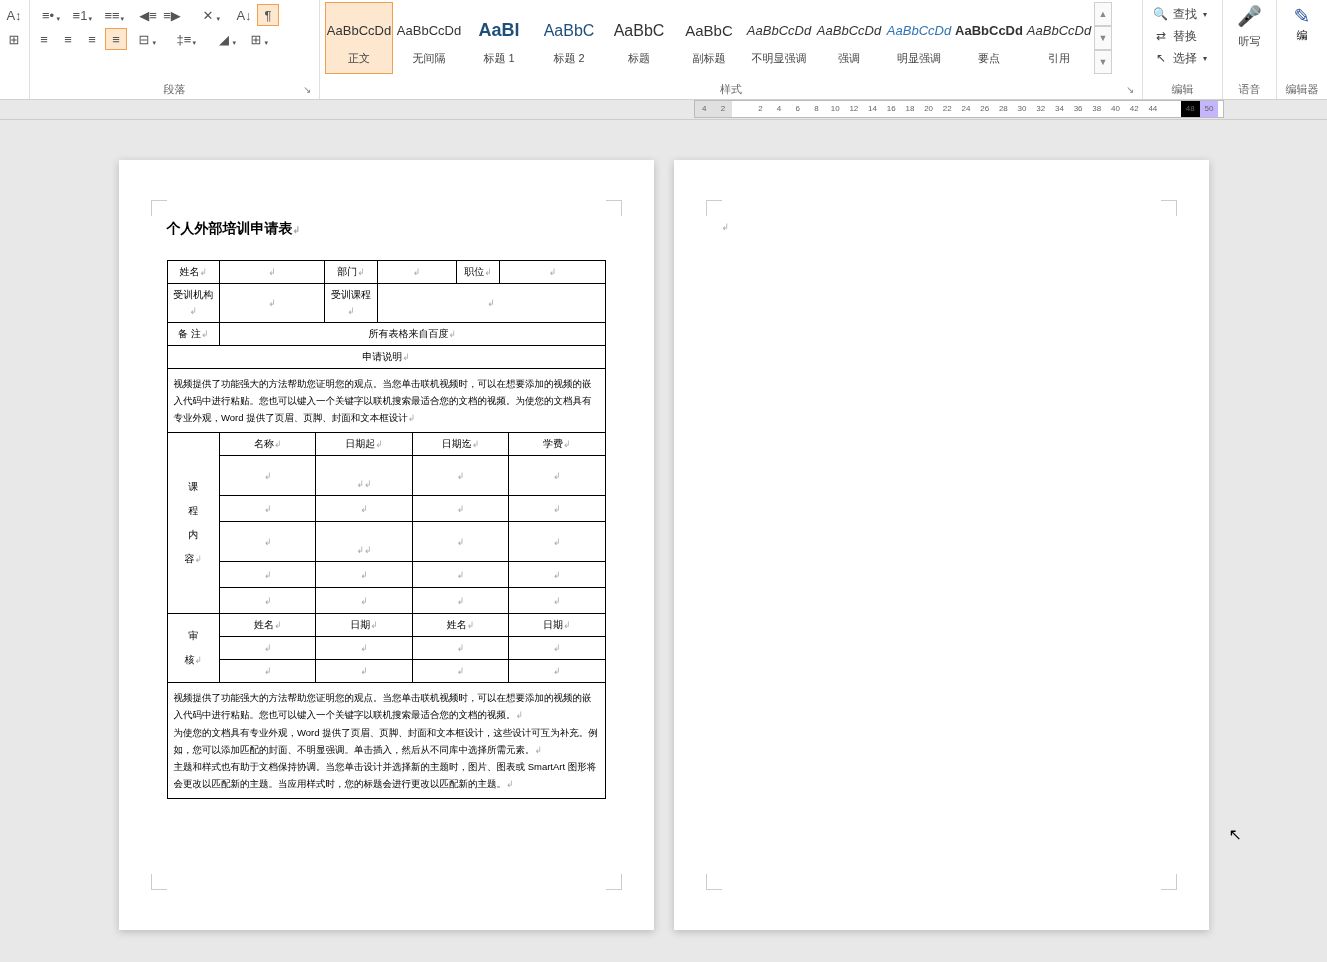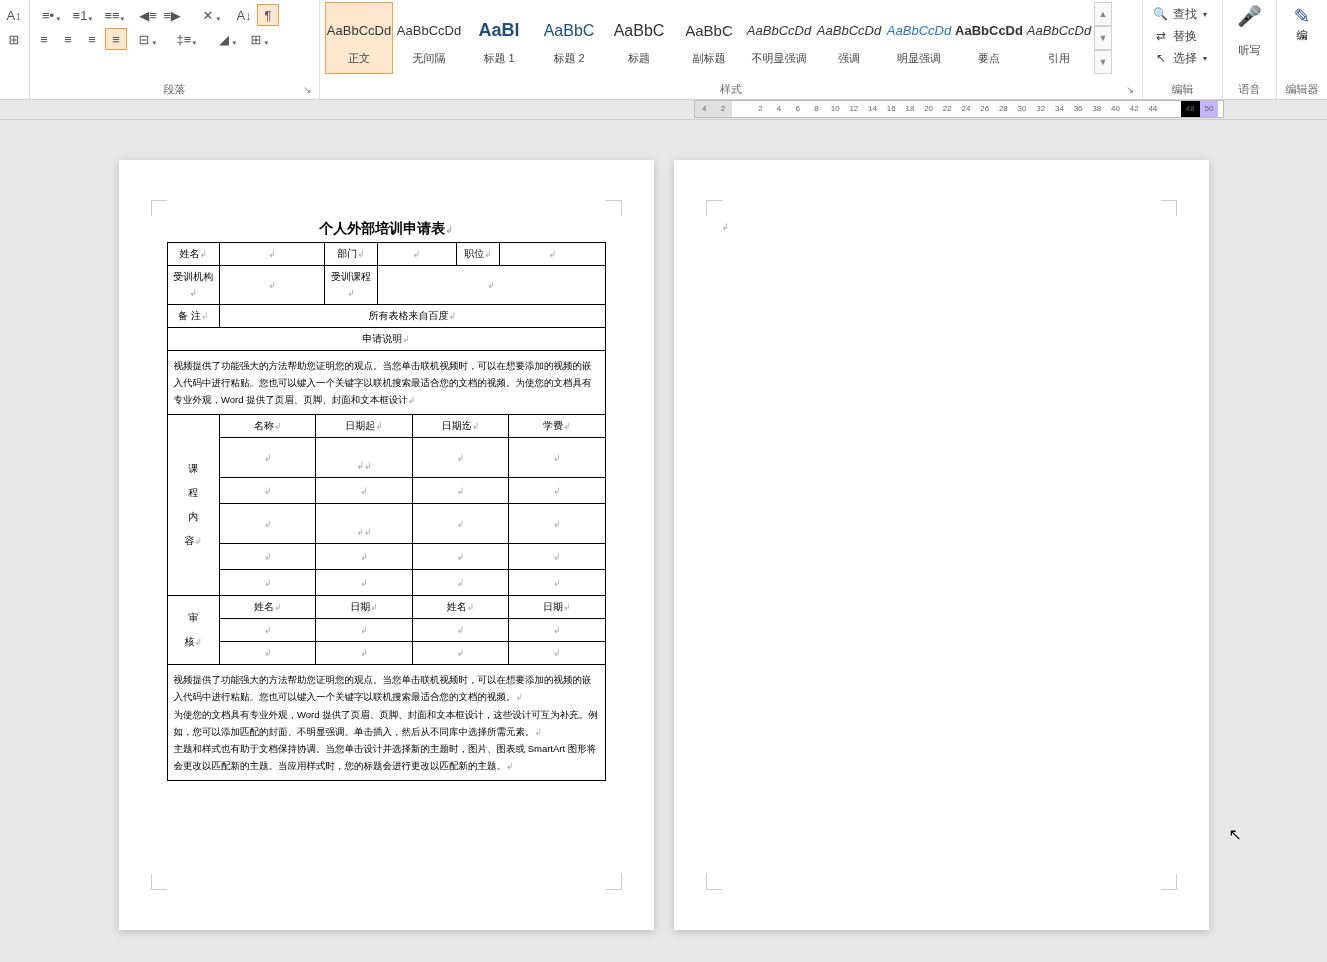--- a/index.html
+++ b/index.html
@@ -30,38 +30,38 @@
 .style-scroll { width: 18px; display: flex; flex-direction: column; }
 .style-scroll div { flex: 1; border: 1px solid #d0d0d0; display: flex; align-items: center; justify-content: center; font-size: 9px; color: #888; cursor: pointer; background: #fafafa; }
 
 .edit-group { padding: 4px 10px; display: flex; flex-direction: column; gap: 2px; }
 .edit-item { display: flex; align-items: center; gap: 4px; font-size: 12px; color: #444; cursor: pointer; height: 20px; }
 .edit-item .ico { width: 16px; text-align: center; }
 .edit-item .dd-ar { font-size: 8px; margin-left: 2px; }
 
 .voice-group { padding: 4px 12px; text-align: center; display: flex; flex-direction: column; align-items: center; justify-content: center; cursor: pointer; }
 .voice-ico { font-size: 20px; color: #4a90d9; }
-.voice-lbl { font-size: 11px; color: #444; margin-top: 15px; }
+.voice-lbl { font-size: 11px; color: #444; margin-top: 6px; }
 
 .editor-group { padding: 4px 8px; text-align: center; display: flex; flex-direction: column; align-items: center; justify-content: center; cursor: pointer; }
 
 .ruler-area { height: 20px; background: #e8e8e8; position: relative; border-bottom: 1px solid #ccc; }
 .ruler { position: absolute; top: 0; height: 18px; background: #fff; border: 1px solid #bbb; display: flex; font-size: 8px; color: #666; }
 .ruler-tick { width: 18.7px; text-align: center; line-height: 16px; border-right: 0; position: relative; }
 
 .workspace { background: #e8e8e8; height: calc(100vh - 120px); overflow: auto; padding: 40px 0; }
 .pages { display: flex; justify-content: center; gap: 20px; }
 .page { width: 535px; height: 770px; background: #fff; box-shadow: 0 2px 8px rgba(0,0,0,0.2); position: relative; padding: 60px 48px; }
 .page-crop { position: absolute; border: 1px solid #ccc; width: 16px; height: 16px; }
 .crop-tl { top: 40px; left: 32px; border-right: none; border-bottom: none; }
 .crop-tr { top: 40px; right: 32px; border-left: none; border-bottom: none; }
 .crop-bl { bottom: 40px; left: 32px; border-right: none; border-top: none; }
 .crop-br { bottom: 40px; right: 32px; border-left: none; border-top: none; }
 
-.doc-title { text-align: center; font-weight: bold; font-size: 14px; margin-bottom: 4px; }
+.doc-title { text-align: left; font-weight: bold; font-size: 14px; margin-bottom: 22px; }
 .doc-table { width: 100%; border-collapse: collapse; font-size: 10px; }
 .doc-table td { border: 1px solid #000000; padding: 3px 4px; text-align: center; vertical-align: middle; line-height: 1.6; }
 .doc-table td.txt { text-align: left; padding: 6px 6px; line-height: 1.8; font-size: 9.5px; }
 .doc-table td.notop { border-top: none; }
 .para-mark::after { content: "↲"; color: #aaa; font-size: 9px; }
 
 .cursor-pointer { position: absolute; right: 85px; bottom: 118px; font-size: 16px; color: #000; pointer-events: none; }
 </style>
 </head>
 <body>

